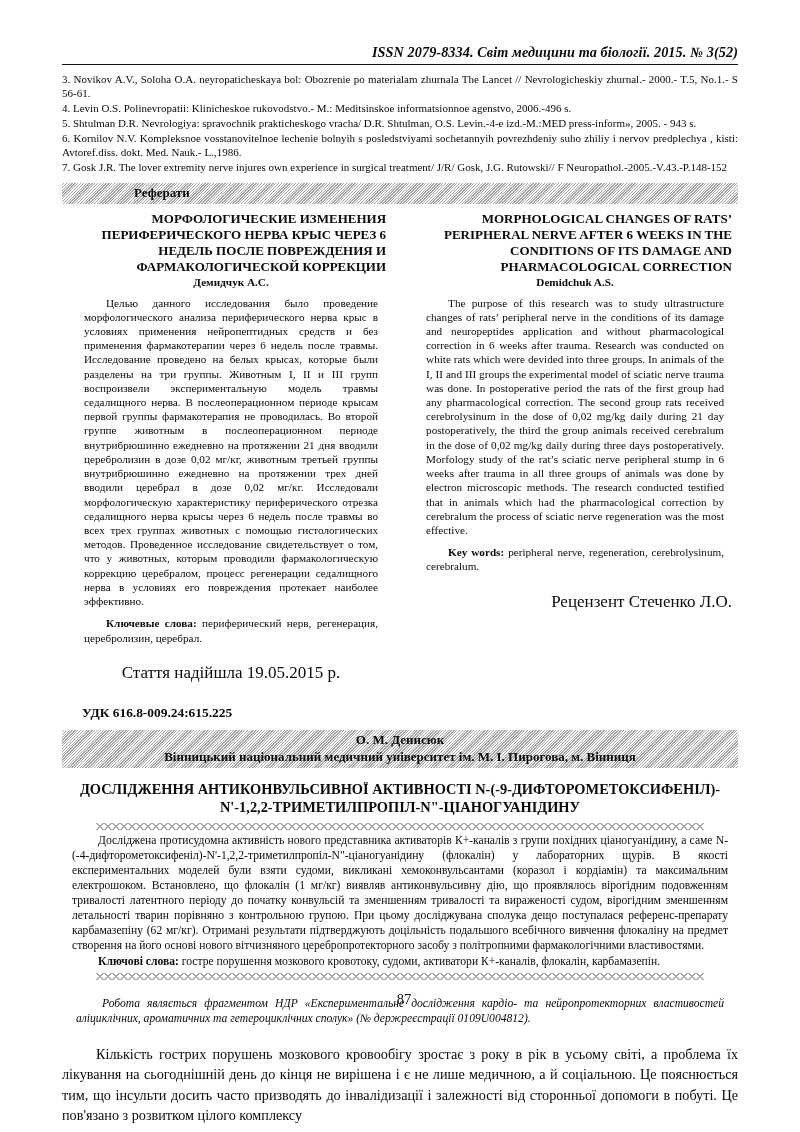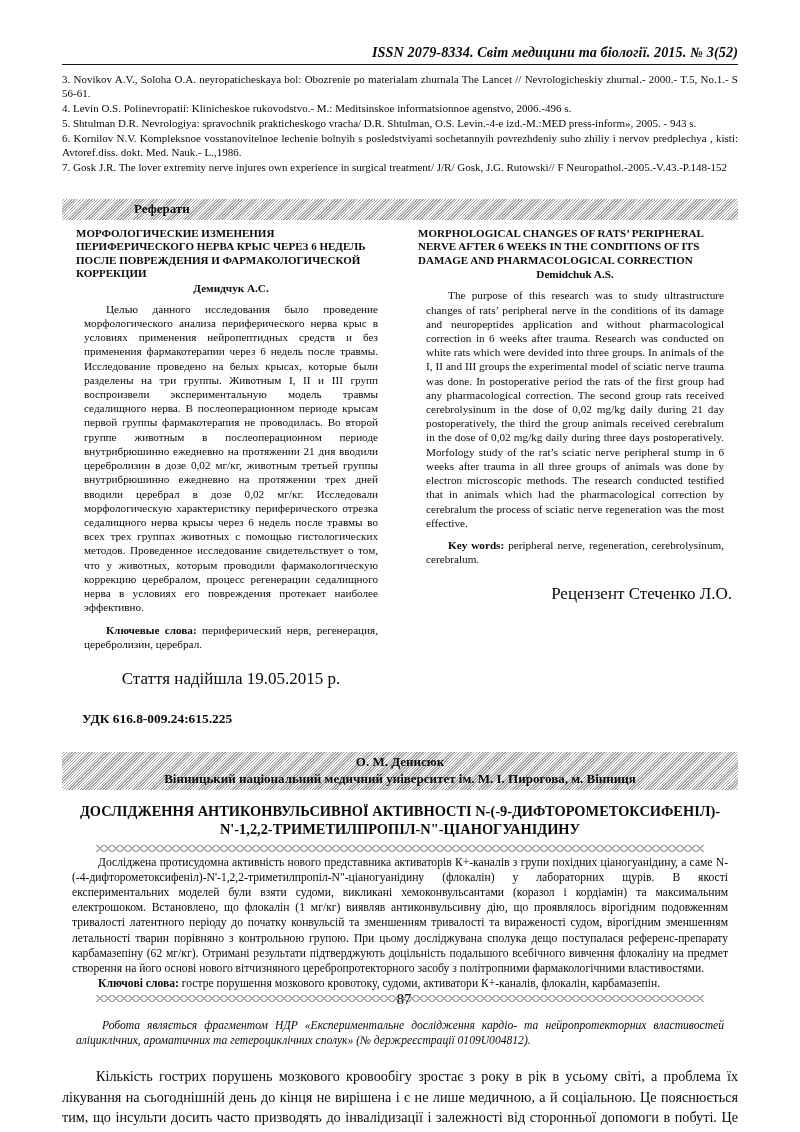--- a/index.html
+++ b/index.html
@@ -46,21 +46,21 @@
     text-align: justify;
   }
   .refs p {
     margin: 0 0 0.5px 0;
     text-align: justify;
     text-justify: inter-word;
   }
 
   
   .hatch-band {
-    margin-top: 25px;
+    margin-top: 9px;
     background-color: #e2e2e2;
     background-image: repeating-linear-gradient(
         135deg,
         rgba(255,255,255,0.95) 0px,
         rgba(255,255,255,0.95) 1px,
         rgba(120,120,120,0.55) 1px,
         rgba(120,120,120,0.55) 2px);
     padding: 2px 0 3px 0;
   }
   .hatch-band .band-text {
@@ -77,23 +77,23 @@
     gap: 16px;
     margin-top: 7px;
   }
   .abs-col {
     width: 50%;
     box-sizing: border-box;
   }
   .abs-col.left { padding: 0 6px 0 14px; }
   .abs-col.right { padding: 0 6px 0 10px; }
   .abs-title {
-    text-align: left;
-    font-weight: bold;
-    font-size: 11px;
+    text-align: right;
+    font-weight: bold;
+    font-size: 13px;
     line-height: 1.22;
     text-transform: uppercase;
   }
   .abs-author {
     text-align: center;
     font-weight: bold;
     font-size: 11.2px;
     margin-top: 1px;
   }
   .abs-body {

